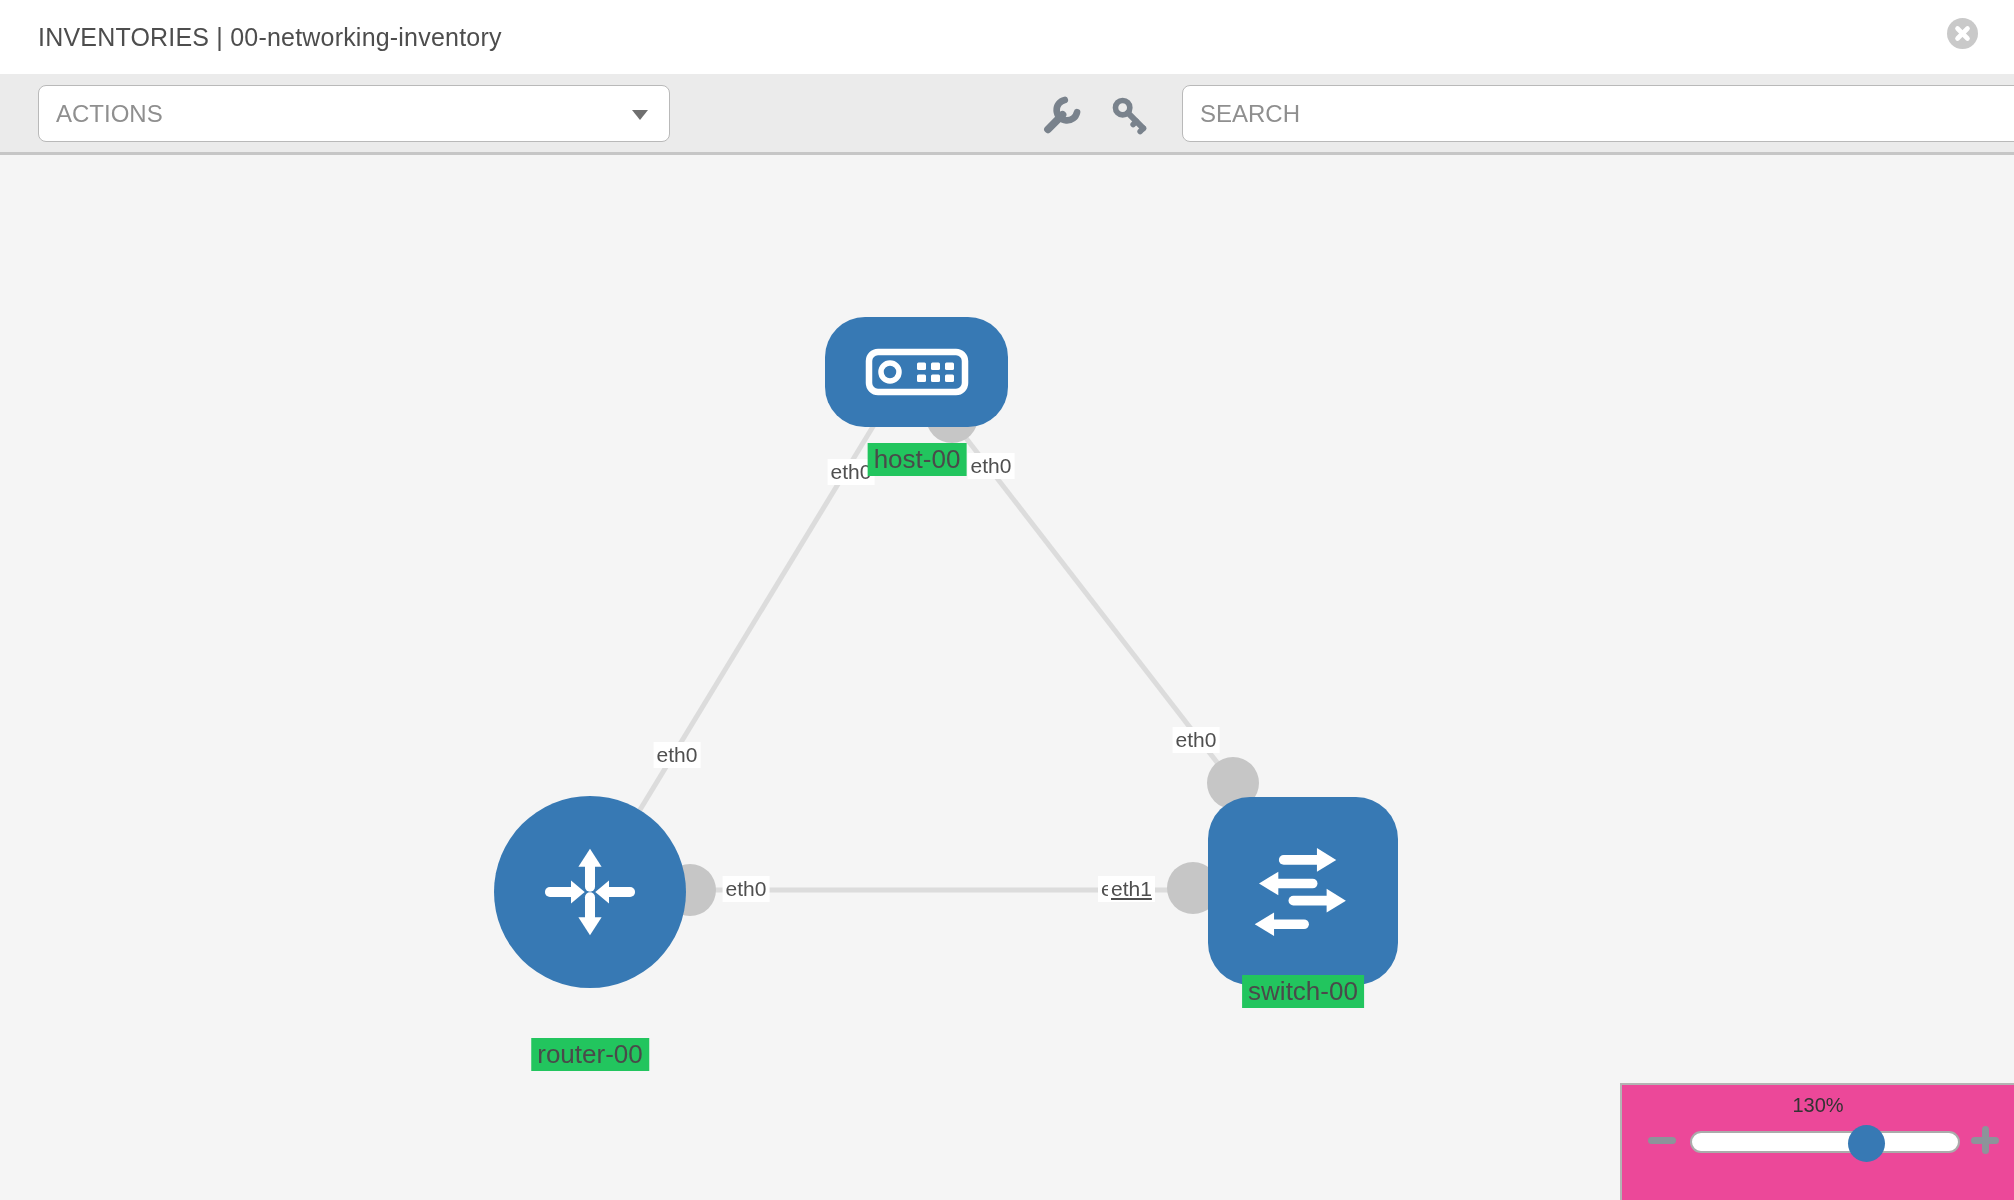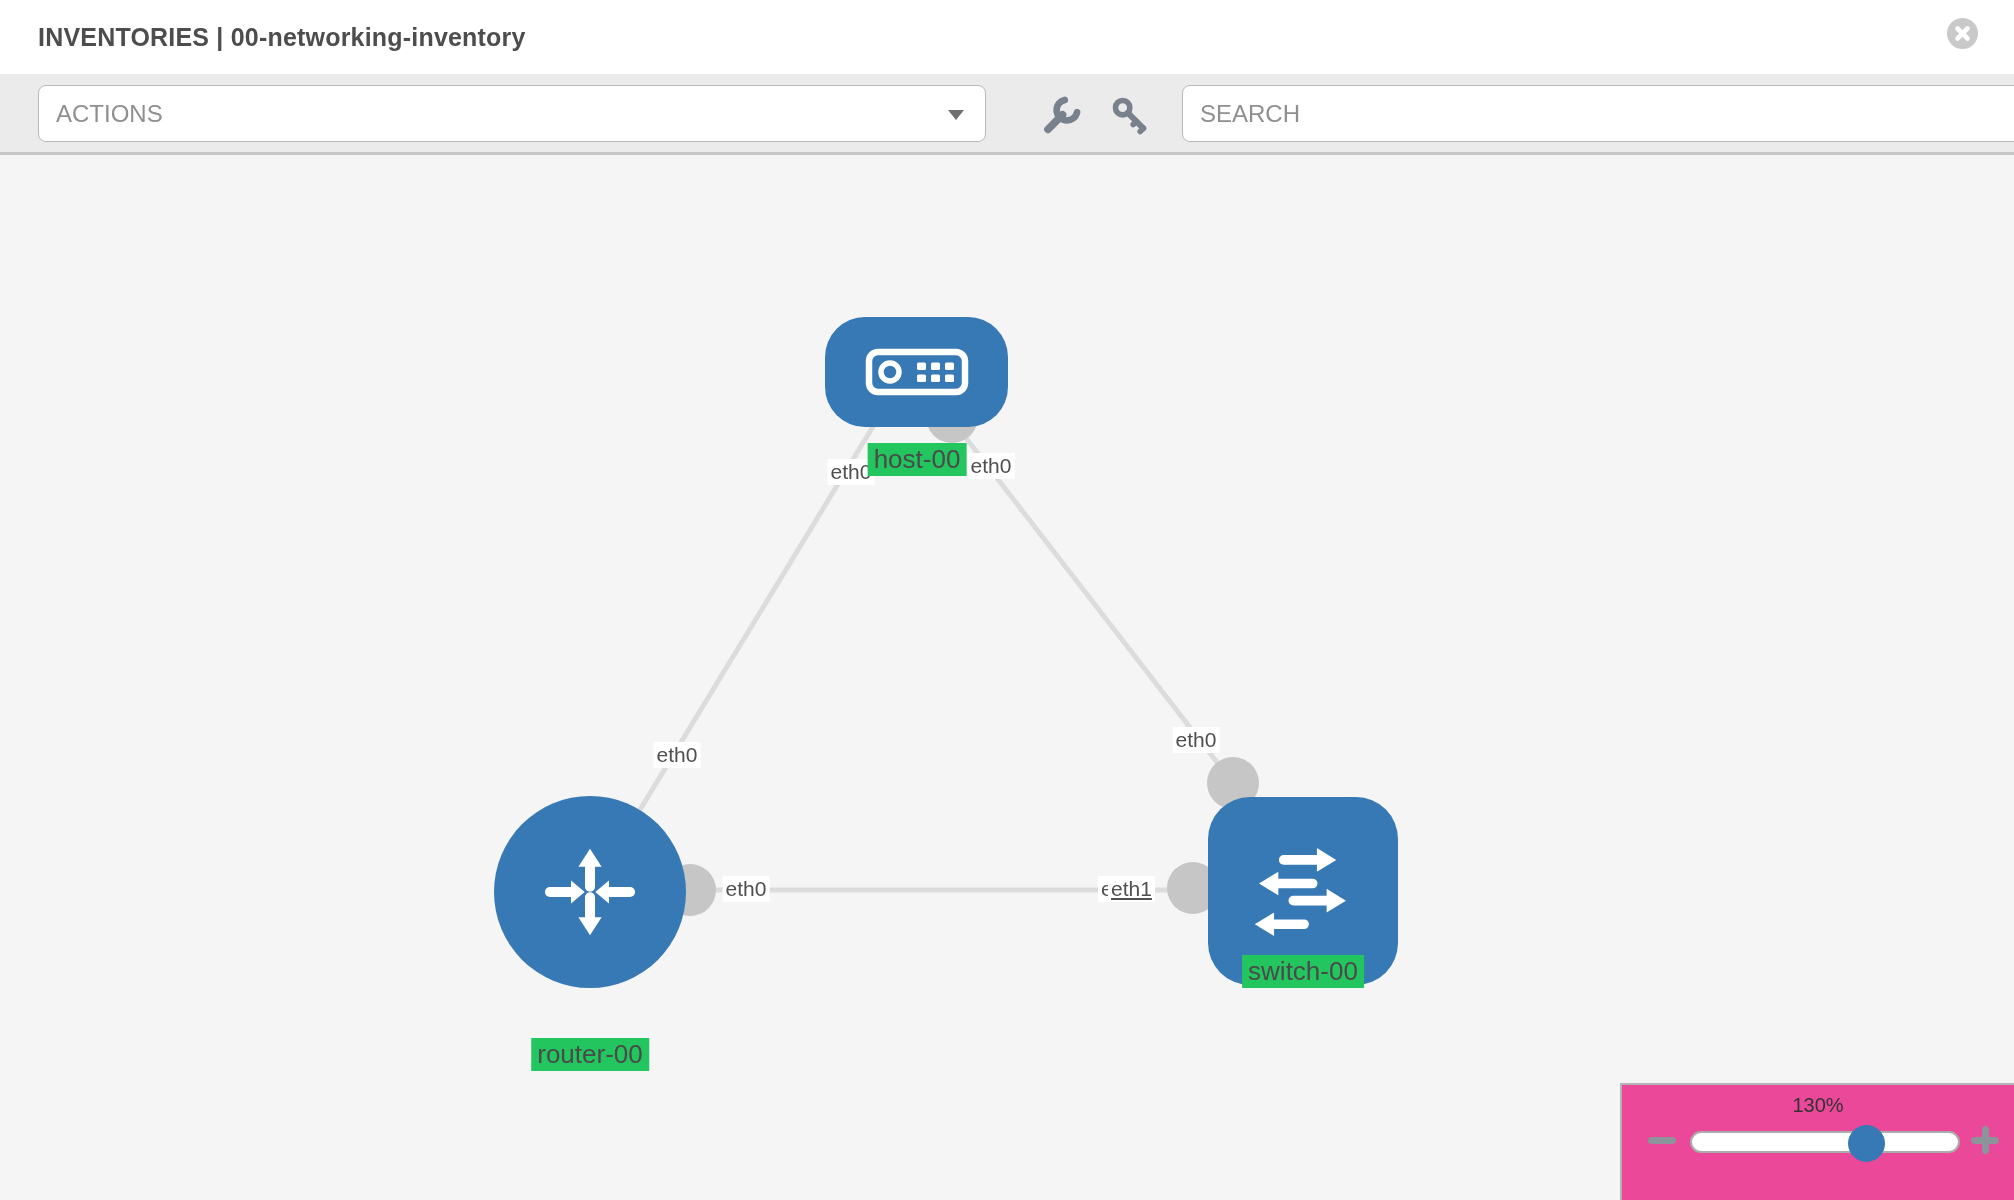--- a/index.html
+++ b/index.html
@@ -5,21 +5,21 @@
   html,body{margin:0;padding:0;}
   body{
     width:2014px;height:1200px;position:relative;overflow:hidden;
     background:#ffffff;font-family:"Liberation Sans", sans-serif;
     -webkit-font-smoothing:antialiased;
   }
   
   .header{position:absolute;left:0;top:0;width:100%;height:74px;background:#fff;}
   .page-title{
     position:absolute;left:38px;top:50%;transform:translateY(-50%);
-    font-size:25px;font-weight:bold;color:#4d4d4d;letter-spacing:.2px;white-space:nowrap;
+    font-size:25px;font-weight:normal;color:#4d4d4d;letter-spacing:.2px;white-space:nowrap;
   }
   .close-btn{
     position:absolute;right:36px;top:18px;width:31px;height:31px;border-radius:50%;
     background:#c9c9c9;display:flex;align-items:center;justify-content:center;cursor:pointer;
   }
   
   .toolbar{
     position:absolute;left:0;top:74px;width:100%;height:78px;background:#ebebeb;
     border-bottom:3px solid #c6c6c6;box-sizing:content-box;
   }
@@ -103,21 +103,21 @@
   <div class="page-title">INVENTORIES | 00-networking-inventory</div>
   <div class="close-btn">
     <svg width="31" height="31" viewBox="0 0 31 31">
       <line x1="10.5" y1="10.5" x2="20.5" y2="20.5" stroke="#ffffff" stroke-width="4.6" stroke-linecap="round"></line>
       <line x1="20.5" y1="10.5" x2="10.5" y2="20.5" stroke="#ffffff" stroke-width="4.6" stroke-linecap="round"></line>
     </svg>
   </div>
 </div>
 
 <div class="toolbar">
-  <div class="dropdown" style="left:38px;width:948px;">
+  <div class="dropdown" style="left:38px;width:632px;">
     <span class="dd-text">ACTIONS</span>
     <span class="caret"></span>
   </div>
 
   <button class="tool-btn" style="left:1040px;">
     <svg width="42" height="42" viewBox="0 0 24 24">
       <path d="M4 20.2 L12.3 11.9" stroke="#79828c" stroke-width="4.4" stroke-linecap="round" fill="none"></path>
       <path d="M13.6 3.4 A5.9 5.9 0 1 0 20.6 10.4" stroke="#79828c" stroke-width="3.8" stroke-linecap="round" fill="none"></path>
     </svg>
   </button>
@@ -189,21 +189,21 @@
         <line x1="46" y1="64" x2="79" y2="64"></line>
         <polygon points="77,53 77,75 95,64" stroke="none"></polygon>
         <line x1="56" y1="86" x2="26" y2="86"></line>
         <polygon points="28,75 28,97 10,86" stroke="none"></polygon>
       </g>
     </svg>
   </div>
 
   <div class="node-label" style="left:917px;top:288px;">host-00</div>
   <div class="node-label" style="left:590px;top:843px;margin-top:40px;">router-00</div>
-  <div class="node-label" style="left:1303px;top:800px;">switch-00</div>
+  <div class="node-label" style="left:1303px;top:820px;">switch-00</div>
 
   <div class="iface" style="left:677px;top:587px;">eth0</div>
   <div class="iface" style="left:851px;top:304px;">eth0</div>
   <div class="iface" style="left:991px;top:298px;">eth0</div>
   <div class="iface" style="left:1196px;top:572px;">eth0</div>
   <div class="iface" style="left:746px;top:721px;">eth0</div>
   <div class="iface-overlap" style="left:1098px;top:721px;">
     <span class="ov ov-under">eth0</span>
     <span class="ov ov-over">eth1</span>
   </div>

